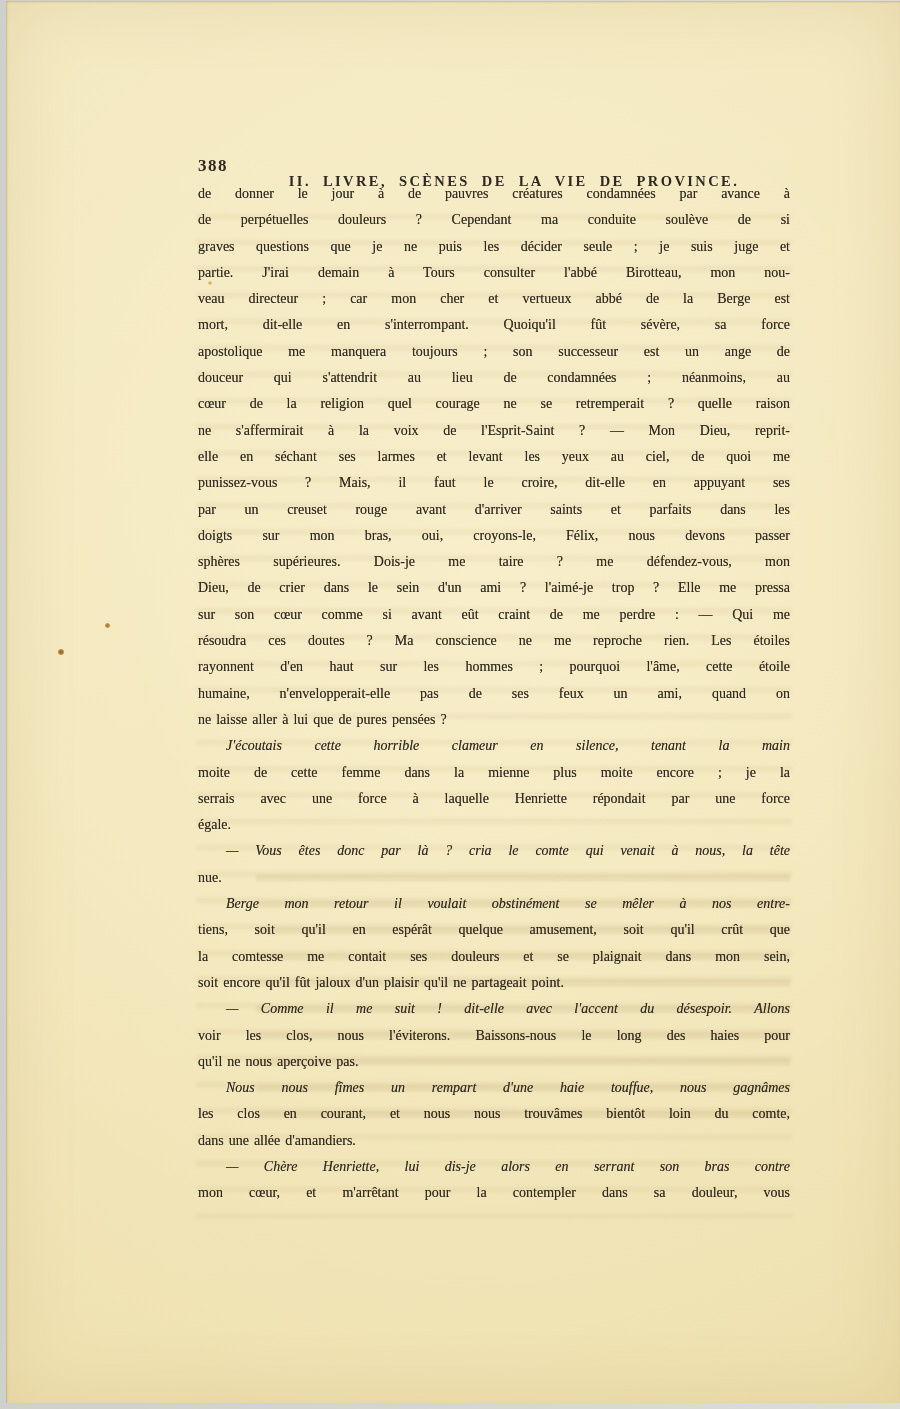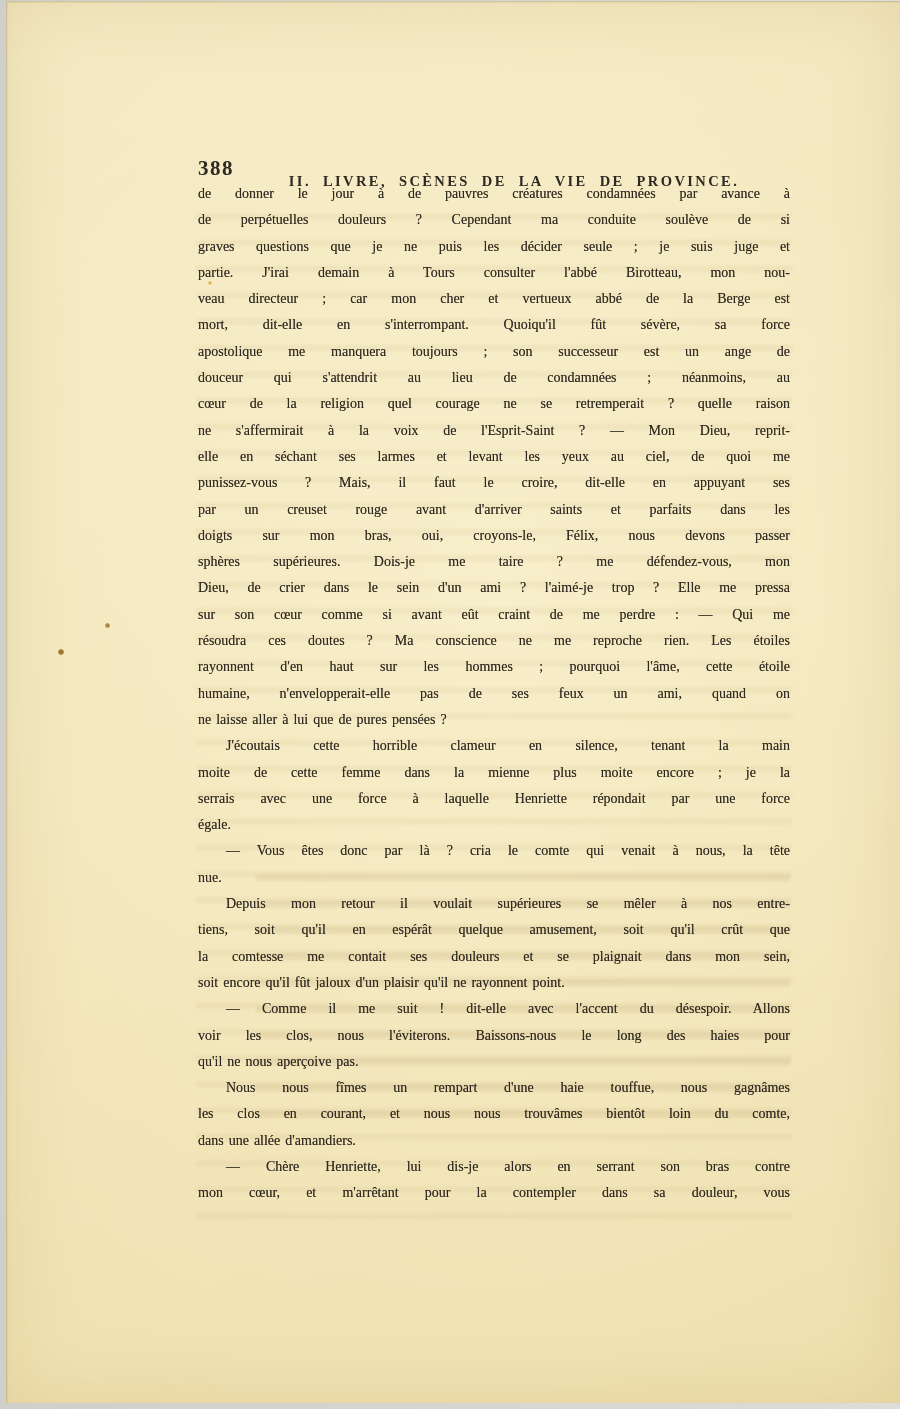--- a/index.html
+++ b/index.html
@@ -32,21 +32,21 @@
     left: 192px;
     top: 155px;
     width: 592px;
     height: 26px;
     color: var(--ink, #2e2921);
   }
   #page-number {
     position: absolute;
     left: 0;
     top: 0;
-    font-size: 21px;
+    font-size: 17px;
     font-weight: bold;
     letter-spacing: 1.5px;
   }
   #running-title {
     position: absolute;
     left: 40px;
     right: 0;
     top: 17px;
     text-align: center;
     font-size: 14.5px;
@@ -66,21 +66,21 @@
     text-shadow: 0 0 0.5px rgba(45,35,20,0.55);
   }
   .line {
     height: 26.3px;
     line-height: 26.3px;
     overflow: hidden;
     text-align: justify;
     text-align-last: justify;
     white-space: normal;
   }
-  .line.indent { text-indent: 28px; }
+  .line.indent { text-indent: 28px; font-style: italic; }
   .line.endp { text-align-last: left; }
   
   #page-bleedthrough {
     position: absolute;
     left: 190px;
     top: 198px;
     width: 596px;
     height: 1028px;
     pointer-events: none;
     background-image: repeating-linear-gradient(180deg,
@@ -157,24 +157,24 @@
           <div class="line indent">J'écoutais cette horrible clameur en silence, tenant la main</div>
           <div class="line">moite de cette femme dans la mienne plus moite encore ; je la</div>
           <div class="line">serrais avec une force à laquelle Henriette répondait par une force</div>
           <div class="line endp">égale.</div>
         </div>
         <div>
           <div class="line indent">— Vous êtes donc par là ? cria le comte qui venait à nous, la tête</div>
           <div class="line endp">nue.</div>
         </div>
         <div>
-          <div class="line indent">Depuis mon retour il voulait supérieures se mêler à nos entre-</div>
+          <div class="line indent">Berge mon retour il voulait obstinément se mêler à nos entre-</div>
           <div class="line">tiens, soit qu'il en espérât quelque amusement, soit qu'il crût que</div>
           <div class="line">la comtesse me contait ses douleurs et se plaignait dans mon sein,</div>
-          <div class="line endp">soit encore qu'il fût jaloux d'un plaisir qu'il ne rayonnent point.</div>
+          <div class="line endp">soit encore qu'il fût jaloux d'un plaisir qu'il ne partageait point.</div>
         </div>
         <div>
           <div class="line indent">— Comme il me suit ! dit-elle avec l'accent du désespoir. Allons</div>
           <div class="line">voir les clos, nous l'éviterons. Baissons-nous le long des haies pour</div>
           <div class="line endp">qu'il ne nous aperçoive pas.</div>
         </div>
         <div>
           <div class="line indent">Nous nous fîmes un rempart d'une haie touffue, nous gagnâmes</div>
           <div class="line">les clos en courant, et nous nous trouvâmes bientôt loin du comte,</div>
           <div class="line endp">dans une allée d'amandiers.</div>

